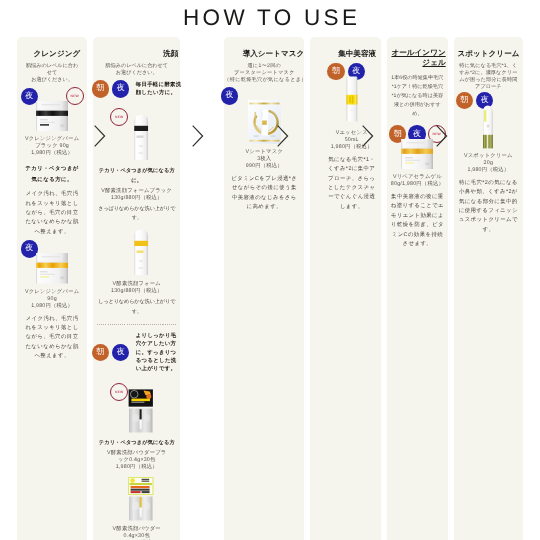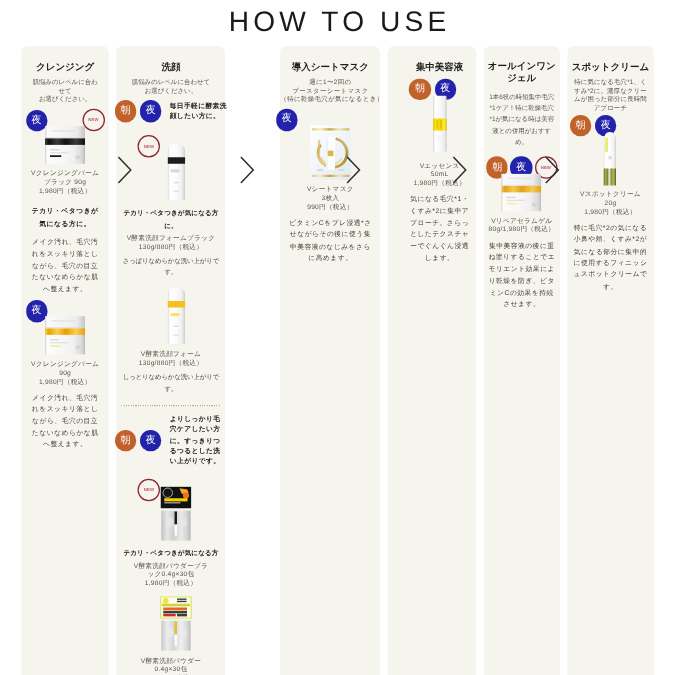--- a/index.html
+++ b/index.html
@@ -36,29 +36,29 @@
   .col-face-wash .pimg + .lead{margin-top:5px;}
   .col-booster-sheet-mask .col-inner{padding:0;}
   .col-booster-sheet-mask .col-sub{letter-spacing:.3px;white-space:pre;}
   .col-booster-sheet-mask .desc{padding:0 5px;}
   .col-booster-sheet-mask .prod-name{padding:0 5px;}
   .col-intensive-serum .col-inner{padding:0 5px;}
   .col-intensive-serum .badgerow{margin:3.5px 0 0 0;}
   .col-intensive-serum .pimg{margin-top:18px;}
   .col-intensive-serum .prod-name{margin-top:8px;}
   .col-all-in-one-gel .col-inner{padding:0 2px;}
-  .col-all-in-one-gel .col-title{white-space:pre;line-height:10.3px;}
+  .col-all-in-one-gel .col-title{white-space:pre;line-height:10.3px;text-decoration:underline;}
   .col-all-in-one-gel .col-sub{line-height:9.1px;letter-spacing:0;margin-top:5px;padding:0 1px;}
   .col-all-in-one-gel .badgerow{margin:6px 0 0;justify-content:center;gap:2px;}
   .col-spot-cream .col-inner{padding:0 3.5px;}
   .col-spot-cream .col-sub{line-height:7px;letter-spacing:.1px;margin-top:4px;}
   .col-spot-cream .badgerow{margin-top:0.5px;margin-left:-1.5px;}
   .col-spot-cream .pimg{margin-top:8px;}
   .col-spot-cream .prod-name{margin-top:4px;}
-  .col-title{text-align:center;font-weight:700;color:#1d1d1b;font-size:7.6px;
+  .col-title{text-align:right;font-weight:700;color:#1d1d1b;font-size:7.6px;
              letter-spacing:0;margin-top:11px;line-height:1.5;white-space:pre-line;}
   .col-sub{text-align:center;color:#55524a;font-size:5.15px;line-height:1.35;
            margin-top:4px;white-space:pre-line;}
   .badge{border-radius:50%;display:flex;align-items:center;justify-content:center;
          color:#fff;font-weight:500;flex:0 0 auto;box-sizing:border-box;}
   .badge.morning{background:#c2622b;width:17.3px;height:17.3px;font-size:8px;}
   .badge.night{background:#2222ab;width:17.3px;height:17.3px;font-size:8px;}
   .badge.newb{width:18px;height:18px;border:1.2px solid #8e2437;background:transparent;
          color:#c9546a;font-size:3.4px;font-weight:700;letter-spacing:.1px;}
   .badgerow{display:flex;align-items:center;gap:3px;margin:3px -3.5px 0;}

